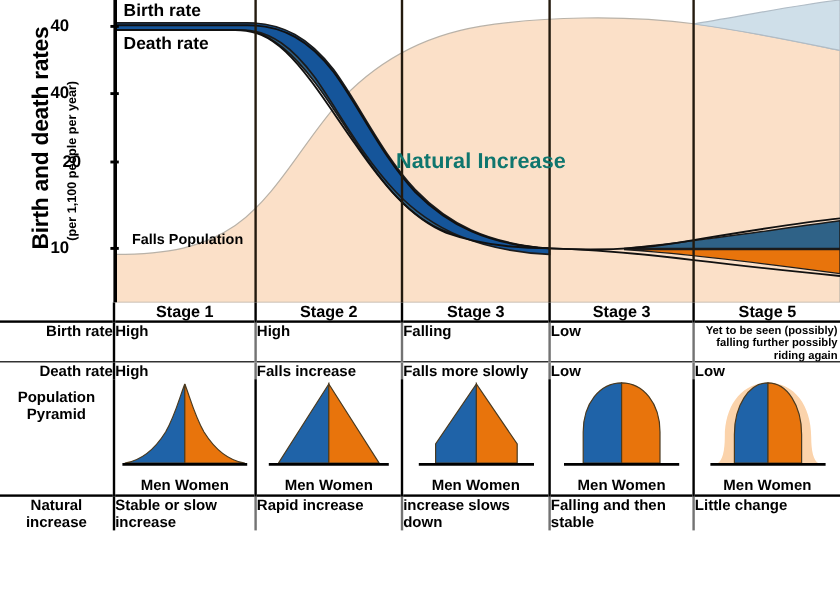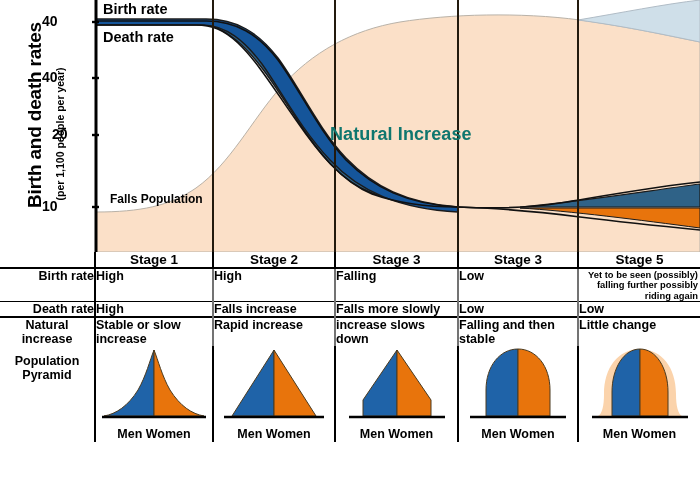--- a/index.html
+++ b/index.html
@@ -201,90 +201,90 @@
       <tr>
         <td class="rowlabel hr-thin">Death rate</td>
         <td class="cell hr-thin">High</td>
         <td class="cell hr-thin">Falls increase</td>
         <td class="cell hr-thin">Falls more slowly</td>
         <td class="cell hr-thin">Low</td>
         <td class="cell last hr-thin">Low</td>
       </tr>
 
       <tr>
+        <td class="rowlabel center" style="vertical-align:top;padding-top:8px;">
+          <div>Population</div>
+          <div>Pyramid</div>
+        </td>
+
+        <td class="pyr-cell">
+          <div class="pyr-box">
+            <svg class="pyr-svg" width="112" height="78" viewBox="0 0 112 78">
+              <path fill="#1f63a8" stroke="#4a3a20" stroke-width="1" d="M56,4 L56,70 L6,70 C18,68 30,60 40,44 C48,30 52,14 56,4 Z"></path>
+              <path fill="#e8740c" stroke="#4a3a20" stroke-width="1" d="M56,4 L56,70 L106,70 C94,68 82,60 72,44 C64,30 60,14 56,4 Z"></path>
+              <line x1="4" y1="71" x2="108" y2="71" stroke="#000" stroke-width="2.4"></line>
+            </svg>
+            <div class="menwomen">Men Women</div>
+          </div>
+        </td>
+
+        <td class="pyr-cell">
+          <div class="pyr-box">
+            <svg class="pyr-svg" width="112" height="78" viewBox="0 0 112 78">
+              <path fill="#1f63a8" stroke="#4a3a20" stroke-width="1" d="M56,4 L56,70 L14,70 Z"></path>
+              <path fill="#e8740c" stroke="#4a3a20" stroke-width="1" d="M56,4 L56,70 L98,70 Z"></path>
+              <line x1="6" y1="71" x2="106" y2="71" stroke="#000" stroke-width="2.4"></line>
+            </svg>
+            <div class="menwomen">Men Women</div>
+          </div>
+        </td>
+
+        <td class="pyr-cell">
+          <div class="pyr-box">
+            <svg class="pyr-svg" width="112" height="78" viewBox="0 0 112 78">
+              <path fill="#1f63a8" stroke="#4a3a20" stroke-width="1" d="M56,4 L56,70 L22,70 L22,54 Z"></path>
+              <path fill="#e8740c" stroke="#4a3a20" stroke-width="1" d="M56,4 L56,70 L90,70 L90,54 Z"></path>
+              <line x1="8" y1="71" x2="104" y2="71" stroke="#000" stroke-width="2.4"></line>
+            </svg>
+            <div class="menwomen">Men Women</div>
+          </div>
+        </td>
+
+        <td class="pyr-cell">
+          <div class="pyr-box">
+            <svg class="pyr-svg" width="112" height="78" viewBox="0 0 112 78">
+              <path fill="#1f63a8" stroke="#4a3a20" stroke-width="1" d="M56,3 C38,3 24,20 24,44 L24,70 L56,70 Z"></path>
+              <path fill="#e8740c" stroke="#4a3a20" stroke-width="1" d="M56,3 C74,3 88,20 88,44 L88,70 L56,70 Z"></path>
+              <line x1="8" y1="71" x2="104" y2="71" stroke="#000" stroke-width="2.4"></line>
+            </svg>
+            <div class="menwomen">Men Women</div>
+          </div>
+        </td>
+
+        <td class="pyr-cell last">
+          <div class="pyr-box">
+            <svg class="pyr-svg" width="112" height="78" viewBox="0 0 112 78">
+              <path fill="#fbd3ab" stroke="none" d="M56,3 C34,3 20,22 20,48 C20,60 18,68 14,70 L98,70 C94,68 92,60 92,48 C92,22 78,3 56,3 Z"></path>
+              <path fill="#1f63a8" stroke="#4a3a20" stroke-width="1" d="M56,3 C40,3 28,22 28,46 L28,70 L56,70 Z"></path>
+              <path fill="#e8740c" stroke="#4a3a20" stroke-width="1" d="M56,3 C72,3 84,22 84,46 L84,70 L56,70 Z"></path>
+              <line x1="8" y1="71" x2="104" y2="71" stroke="#000" stroke-width="2.4"></line>
+            </svg>
+            <div class="menwomen">Men Women</div>
+          </div>
+        </td>
+      </tr>
+
+      <tr>
         <td class="rowlabel center hr-thick">
           <div>Natural</div>
           <div>increase</div>
         </td>
         <td class="cell hr-thick">Stable or slow increase</td>
         <td class="cell hr-thick">Rapid increase</td>
         <td class="cell hr-thick">increase slows down</td>
         <td class="cell hr-thick">Falling and then stable</td>
         <td class="cell last hr-thick">Little change</td>
       </tr>
-
-      <tr>
-        <td class="rowlabel center" style="vertical-align:top;padding-top:8px;">
-          <div>Population</div>
-          <div>Pyramid</div>
-        </td>
-
-        <td class="pyr-cell">
-          <div class="pyr-box">
-            <svg class="pyr-svg" width="112" height="78" viewBox="0 0 112 78">
-              <path fill="#1f63a8" stroke="#4a3a20" stroke-width="1" d="M56,4 L56,70 L6,70 C18,68 30,60 40,44 C48,30 52,14 56,4 Z"></path>
-              <path fill="#e8740c" stroke="#4a3a20" stroke-width="1" d="M56,4 L56,70 L106,70 C94,68 82,60 72,44 C64,30 60,14 56,4 Z"></path>
-              <line x1="4" y1="71" x2="108" y2="71" stroke="#000" stroke-width="2.4"></line>
-            </svg>
-            <div class="menwomen">Men Women</div>
-          </div>
-        </td>
-
-        <td class="pyr-cell">
-          <div class="pyr-box">
-            <svg class="pyr-svg" width="112" height="78" viewBox="0 0 112 78">
-              <path fill="#1f63a8" stroke="#4a3a20" stroke-width="1" d="M56,4 L56,70 L14,70 Z"></path>
-              <path fill="#e8740c" stroke="#4a3a20" stroke-width="1" d="M56,4 L56,70 L98,70 Z"></path>
-              <line x1="6" y1="71" x2="106" y2="71" stroke="#000" stroke-width="2.4"></line>
-            </svg>
-            <div class="menwomen">Men Women</div>
-          </div>
-        </td>
-
-        <td class="pyr-cell">
-          <div class="pyr-box">
-            <svg class="pyr-svg" width="112" height="78" viewBox="0 0 112 78">
-              <path fill="#1f63a8" stroke="#4a3a20" stroke-width="1" d="M56,4 L56,70 L22,70 L22,54 Z"></path>
-              <path fill="#e8740c" stroke="#4a3a20" stroke-width="1" d="M56,4 L56,70 L90,70 L90,54 Z"></path>
-              <line x1="8" y1="71" x2="104" y2="71" stroke="#000" stroke-width="2.4"></line>
-            </svg>
-            <div class="menwomen">Men Women</div>
-          </div>
-        </td>
-
-        <td class="pyr-cell">
-          <div class="pyr-box">
-            <svg class="pyr-svg" width="112" height="78" viewBox="0 0 112 78">
-              <path fill="#1f63a8" stroke="#4a3a20" stroke-width="1" d="M56,3 C38,3 24,20 24,44 L24,70 L56,70 Z"></path>
-              <path fill="#e8740c" stroke="#4a3a20" stroke-width="1" d="M56,3 C74,3 88,20 88,44 L88,70 L56,70 Z"></path>
-              <line x1="8" y1="71" x2="104" y2="71" stroke="#000" stroke-width="2.4"></line>
-            </svg>
-            <div class="menwomen">Men Women</div>
-          </div>
-        </td>
-
-        <td class="pyr-cell last">
-          <div class="pyr-box">
-            <svg class="pyr-svg" width="112" height="78" viewBox="0 0 112 78">
-              <path fill="#fbd3ab" stroke="none" d="M56,3 C34,3 20,22 20,48 C20,60 18,68 14,70 L98,70 C94,68 92,60 92,48 C92,22 78,3 56,3 Z"></path>
-              <path fill="#1f63a8" stroke="#4a3a20" stroke-width="1" d="M56,3 C40,3 28,22 28,46 L28,70 L56,70 Z"></path>
-              <path fill="#e8740c" stroke="#4a3a20" stroke-width="1" d="M56,3 C72,3 84,22 84,46 L84,70 L56,70 Z"></path>
-              <line x1="8" y1="71" x2="104" y2="71" stroke="#000" stroke-width="2.4"></line>
-            </svg>
-            <div class="menwomen">Men Women</div>
-          </div>
-        </td>
-      </tr>
     </tbody>
       </table>
   </div>
 
 </div>
 
 </body></html>

